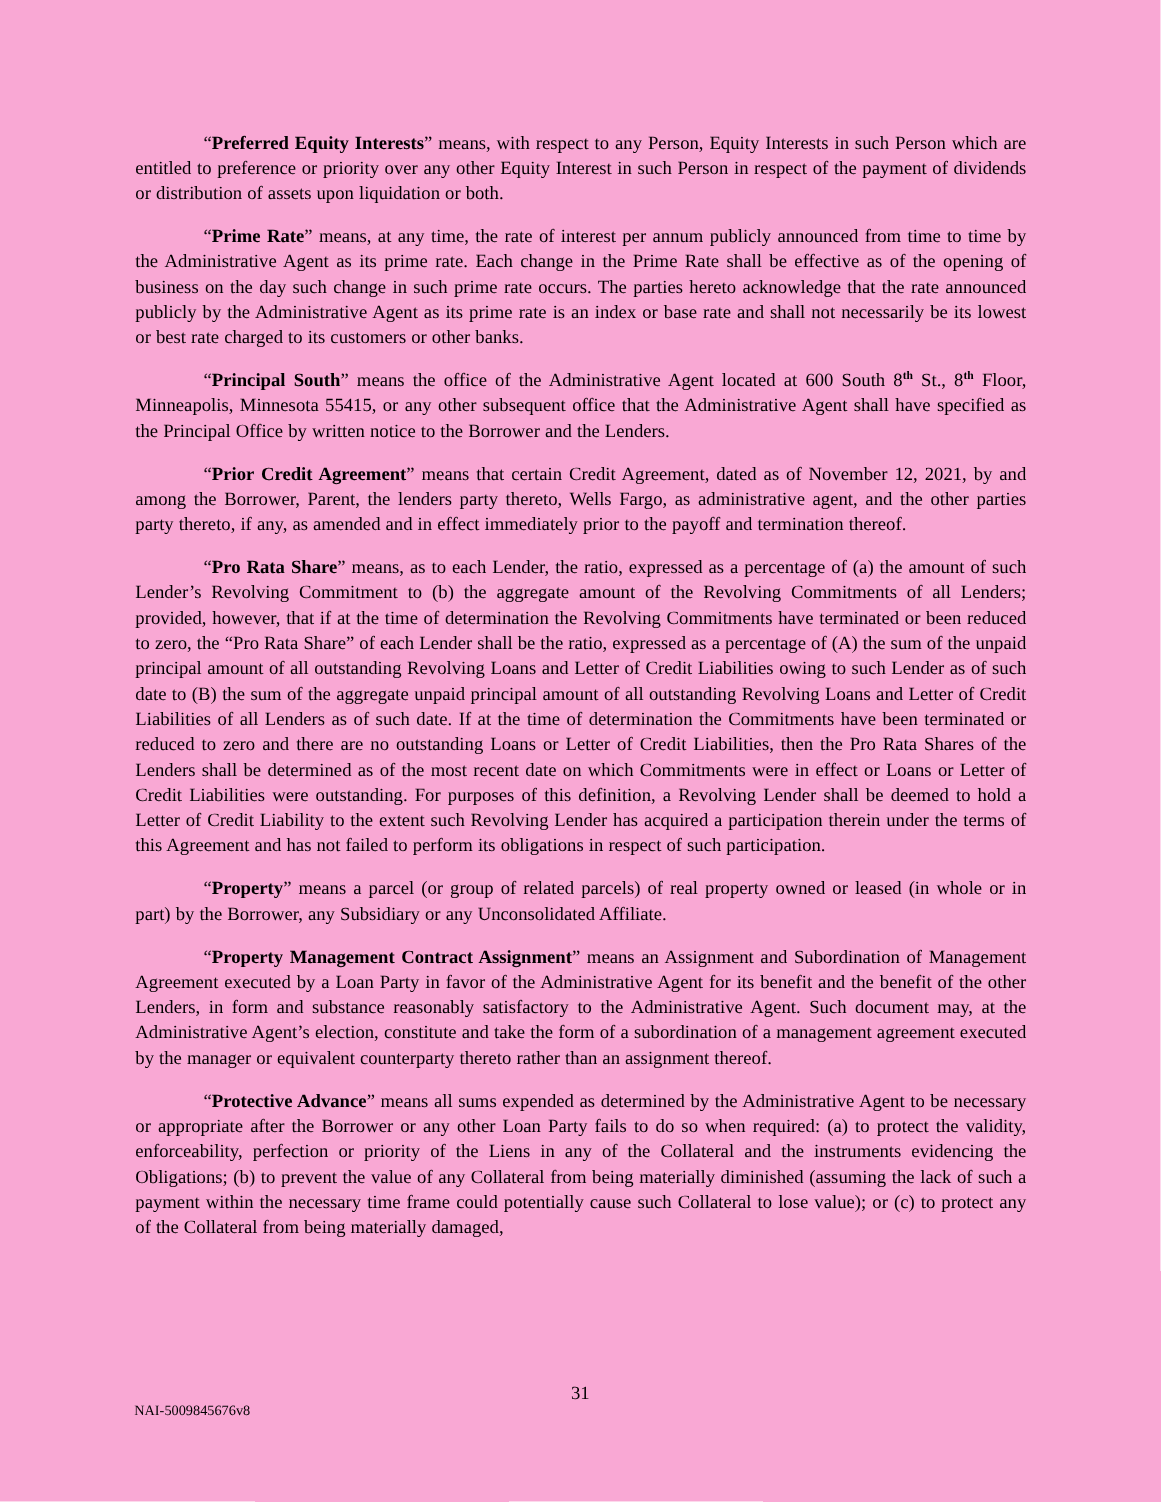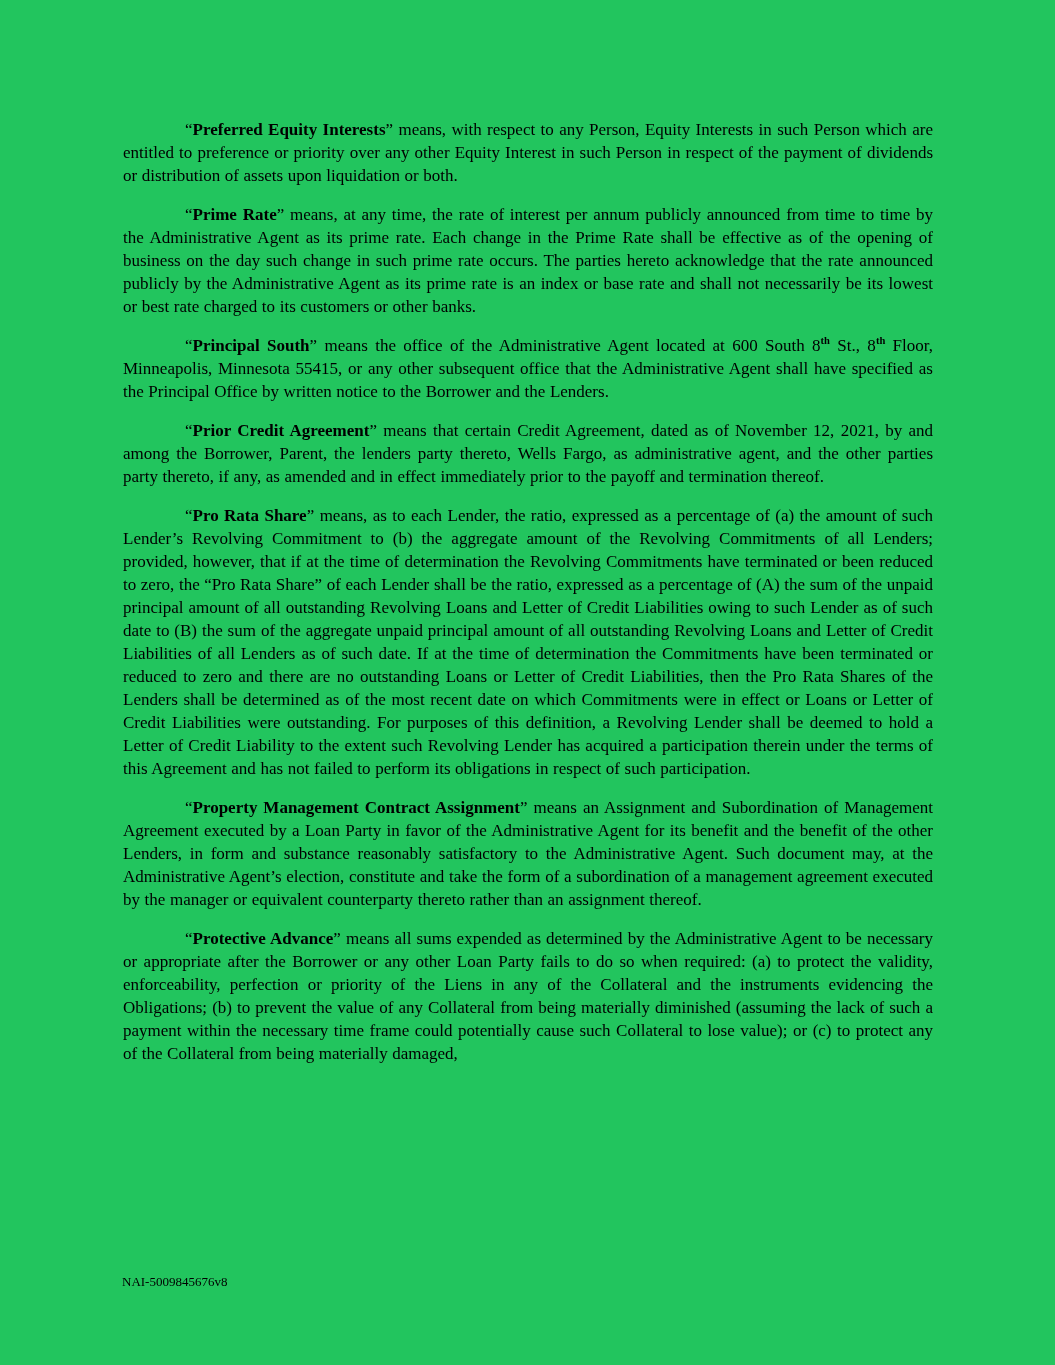--- a/index.html
+++ b/index.html
@@ -4,21 +4,21 @@
 <style>
   html, body {
     margin: 0;
     padding: 0;
     background: #ffffff;
   }
   .page {
     position: relative;
     width: 1055px;
     height: 1365px;
-    background: #22c55e;
+    background: #f9a8d4;
     overflow: hidden;
     font-family: "Liberation Serif", "DejaVu Serif", serif;
     color: #000000;
   }
   .doc-body {
     position: absolute;
     top: 118px;
     left: 123px;
     width: 810px;
   }
@@ -59,17 +59,19 @@
 </head>
 <body>
 
 <div class="page">
   <div class="doc-body">
       <p class="para"><span>“</span><b>Preferred Equity Interests</b><span>” means, with respect to any Person, Equity Interests in such Person which are entitled to preference or priority over any other Equity Interest in such Person in respect of the payment of dividends or distribution of assets upon liquidation or both.</span></p>
       <p class="para"><span>“</span><b>Prime Rate</b><span>” means, at any time, the rate of interest per annum publicly announced from time to time by the Administrative Agent as its prime rate.  Each change in the Prime Rate shall be effective as of the opening of business on the day such change in such prime rate occurs.  The parties hereto acknowledge that the rate announced publicly by the Administrative Agent as its prime rate is an index or base rate and shall not necessarily be its lowest or best rate charged to its customers or other banks.</span></p>
       <p class="para"><span>“</span><b>Principal South</b><span>” means the office of the Administrative Agent located at 600 South 8</span><sup>th</sup><span> St., 8</span><sup>th</sup><span> Floor, Minneapolis, Minnesota 55415, or any other subsequent office that the Administrative Agent shall have specified as the Principal Office by written notice to the Borrower and the Lenders.</span></p>
       <p class="para"><span>“</span><b>Prior Credit Agreement</b><span>” means that certain Credit Agreement, dated as of November 12, 2021, by and among the Borrower, Parent, the lenders party thereto, Wells Fargo, as administrative agent, and the other parties party thereto, if any, as amended and in effect immediately prior to the payoff and termination thereof.</span></p>
       <p class="para"><span>“</span><b>Pro Rata Share</b><span>” means, as to each Lender, the ratio, expressed as a percentage of (a) the amount of such Lender’s Revolving Commitment to (b) the aggregate amount of the Revolving Commitments of all Lenders; provided, however, that if at the time of determination the Revolving Commitments have terminated or been reduced to zero, the “Pro Rata Share” of each Lender shall be the ratio, expressed as a percentage of (A) the sum of the unpaid principal amount of all outstanding Revolving Loans and Letter of Credit Liabilities owing to such Lender as of such date to (B) the sum of the aggregate unpaid principal amount of all outstanding Revolving Loans and Letter of Credit Liabilities of all Lenders as of such date.  If at the time of determination the Commitments have been terminated or reduced to zero and there are no outstanding Loans or Letter of Credit Liabilities, then the Pro Rata Shares of the Lenders shall be determined as of the most recent date on which Commitments were in effect or Loans or Letter of Credit Liabilities were outstanding.  For purposes of this definition, a Revolving Lender shall be deemed to hold a Letter of Credit Liability to the extent such Revolving Lender has acquired a participation therein under the terms of this Agreement and has not failed to perform its obligations in respect of such participation.</span></p>
+      <p class="para"><span>“</span><b>Property</b><span>” means a parcel (or group of related parcels) of real property owned or leased (in whole or in part) by the Borrower, any Subsidiary or any Unconsolidated Affiliate.</span></p>
       <p class="para"><span>“</span><b>Property Management Contract Assignment</b><span>” means an Assignment and Subordination of Management Agreement executed by a Loan Party in favor of the Administrative Agent for its benefit and the benefit of the other Lenders, in form and substance reasonably satisfactory to the Administrative Agent.  Such document may, at the Administrative Agent’s election, constitute and take the form of a subordination of a management agreement executed by the manager or equivalent counterparty thereto rather than an assignment thereof.</span></p>
       <p class="para"><span>“</span><b>Protective Advance</b><span>” means all sums expended as determined by the Administrative Agent to be necessary or appropriate after the Borrower or any other Loan Party fails to do so when required: (a) to protect the validity, enforceability, perfection or priority of the Liens in any of the Collateral and the instruments evidencing the Obligations; (b) to prevent the value of any Collateral from being materially diminished (assuming the lack of such a payment within the necessary time frame could potentially cause such Collateral to lose value); or (c) to protect any of the Collateral from being materially damaged,</span></p>
     </div>
+  <div class="page-number">31</div>
   <div class="doc-id">NAI-5009845676v8</div>
 </div>
 
 </body></html>

